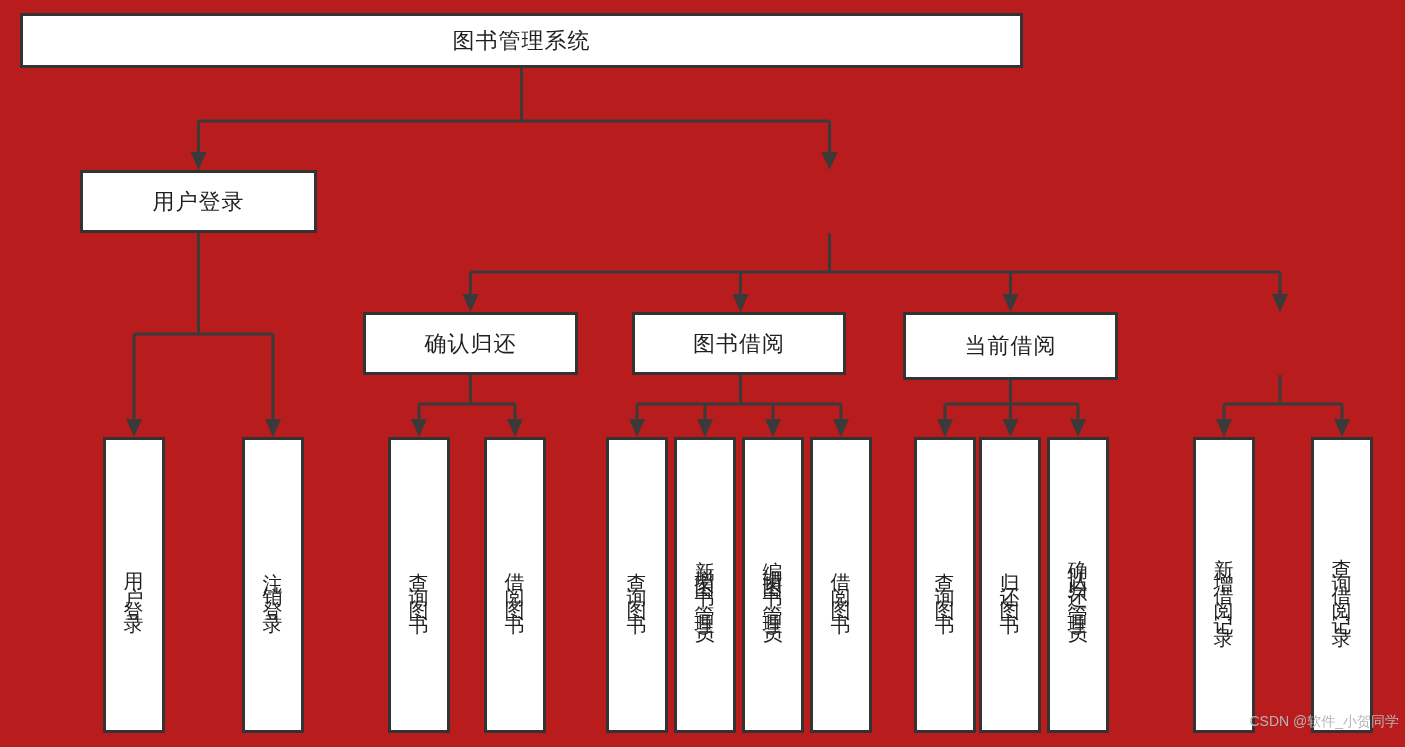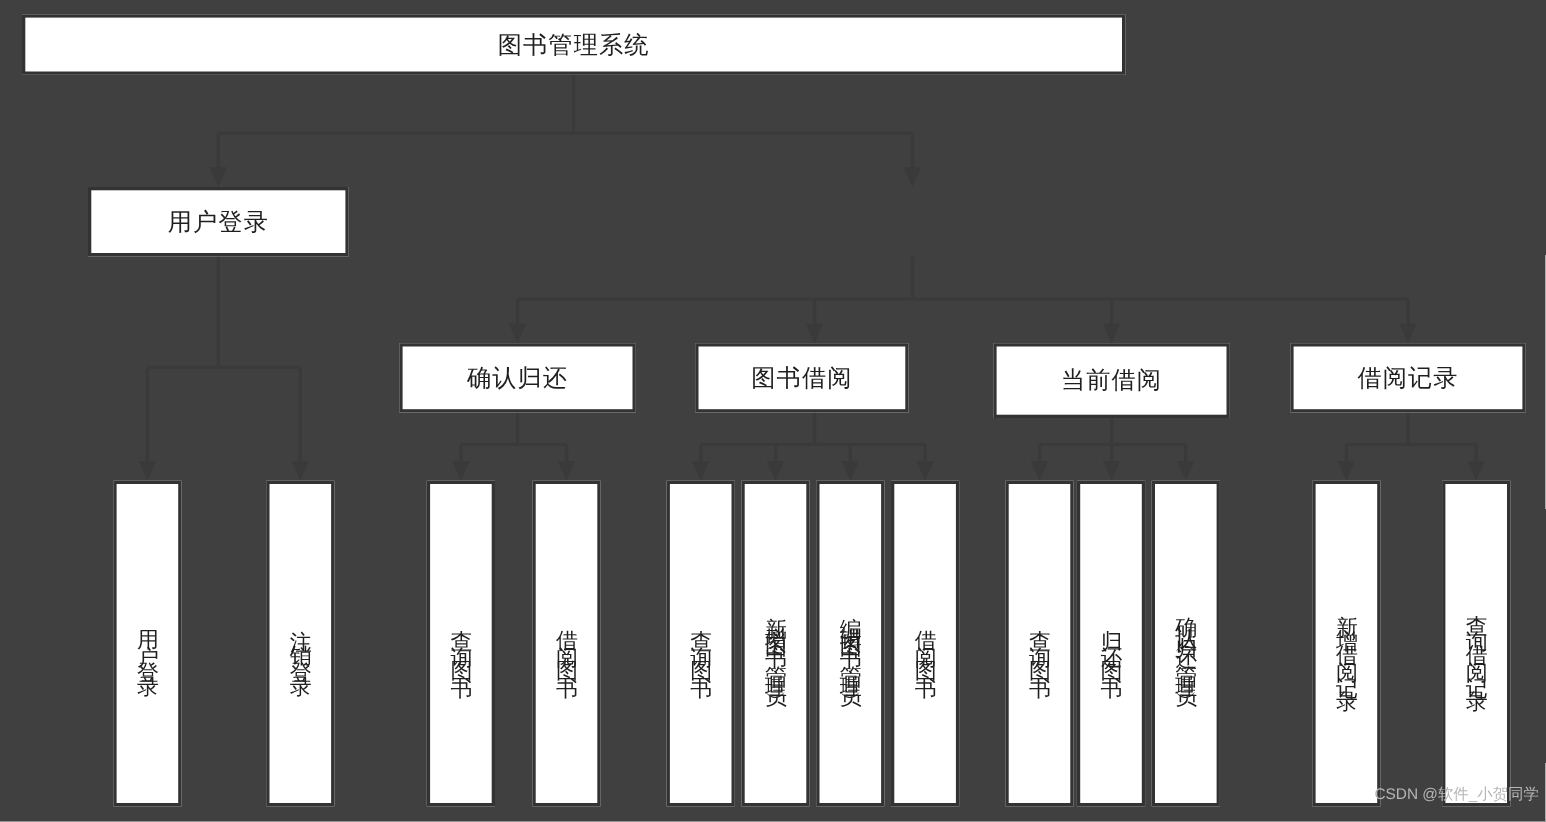--- a/index.html
+++ b/index.html
@@ -1,17 +1,17 @@
 <!DOCTYPE html>
 <html style="--line: #3a3a3a; --border: #333333; --text: #1f1f1f; --watermark: #b5b5b5;"><head>
 <meta charset="utf-8">
 <style>
   html,body{margin:0;padding:0;background:#ffffff;}
   .canvas{
-    position:relative;width:1405px;height:747px;background:#404040;
+    position:relative;width:1405px;height:747px;background:#b91c1c;
     font-family:"Liberation Sans","DejaVu Sans",sans-serif;overflow:hidden;
   }
   svg.connectors{position:absolute;left:0;top:0;width:1405px;height:747px;}
   .connectors path{stroke:var(--line,#3a3a3a);stroke-width:3;fill:none;}
   .connectors polygon{fill:var(--line,#3a3a3a);stroke:none;}
   .box{
     position:absolute;background:#fff;border:3px solid var(--border,#333333);
     box-sizing:border-box;display:flex;align-items:center;justify-content:center;
     color:var(--text,#1f1f1f);
   }
@@ -79,28 +79,25 @@
     <span class="label">图书管理系统</span>
   </div>
 
   <div class="box" style="left:80px;top:170px;width:237px;height:63px;">
     <span class="label">用户登录</span>
   </div>
 
   <div class="box" style="left:363px;top:312px;width:215px;height:63px;">
     <span class="label">确认归还</span>
   </div>
-  <div class="box" style="left:632px;top:312px;width:194px;height:63px;">
+  <div class="box" style="left:632px;top:312px;width:214px;height:63px;">
     <span class="label">图书借阅</span>
   </div>
   <div class="box" style="left:903px;top:312px;width:215px;height:68px;">
     <span class="label">当前借阅</span>
-  </div>
-  <div class="box" style="left:1173px;top:312px;width:214px;height:63px;">
-    <span class="label">借阅记录</span>
   </div>
 
   <div class="box leaf" style="left:103px;">
     <span class="vlabel">用户登录</span>
   </div>
   <div class="box leaf" style="left:242px;">
     <span class="vlabel">注销登录</span>
   </div>
 
   <div class="box leaf" style="left:388px;">

